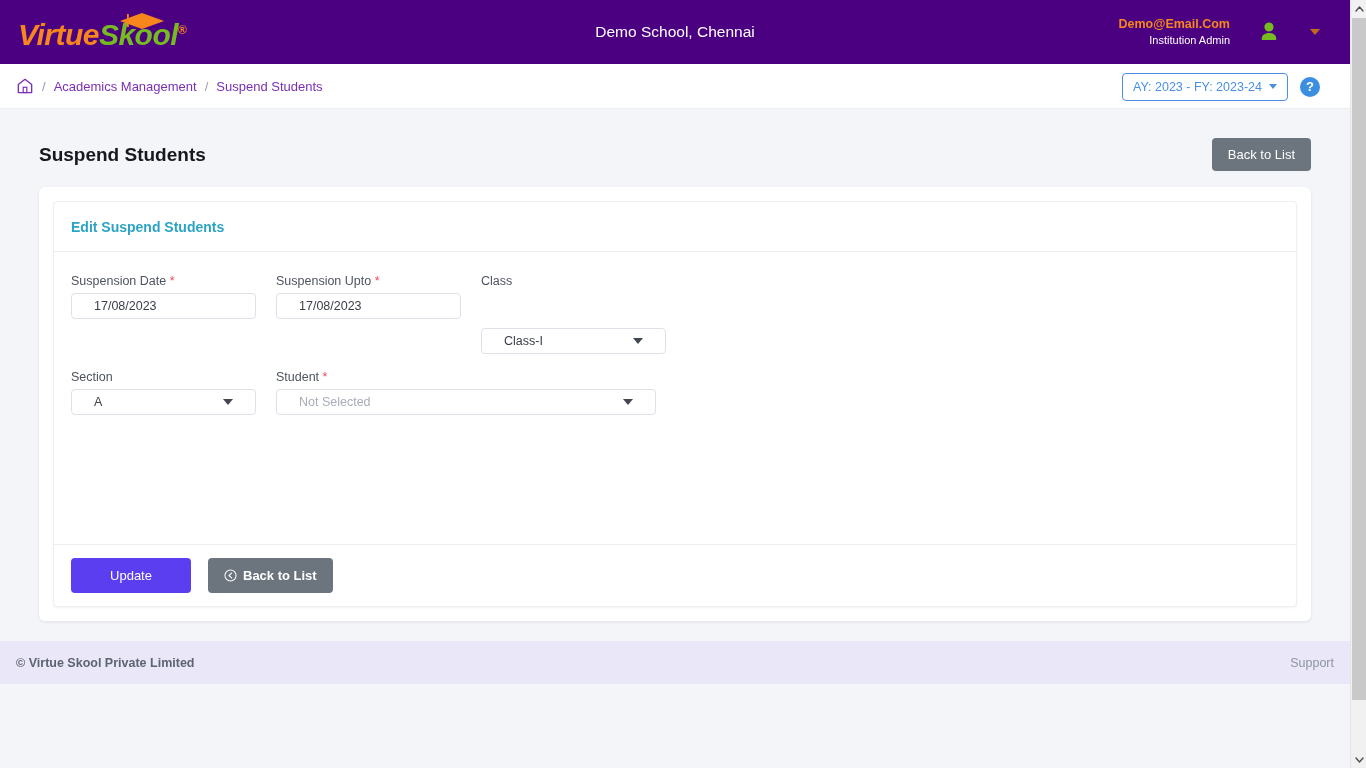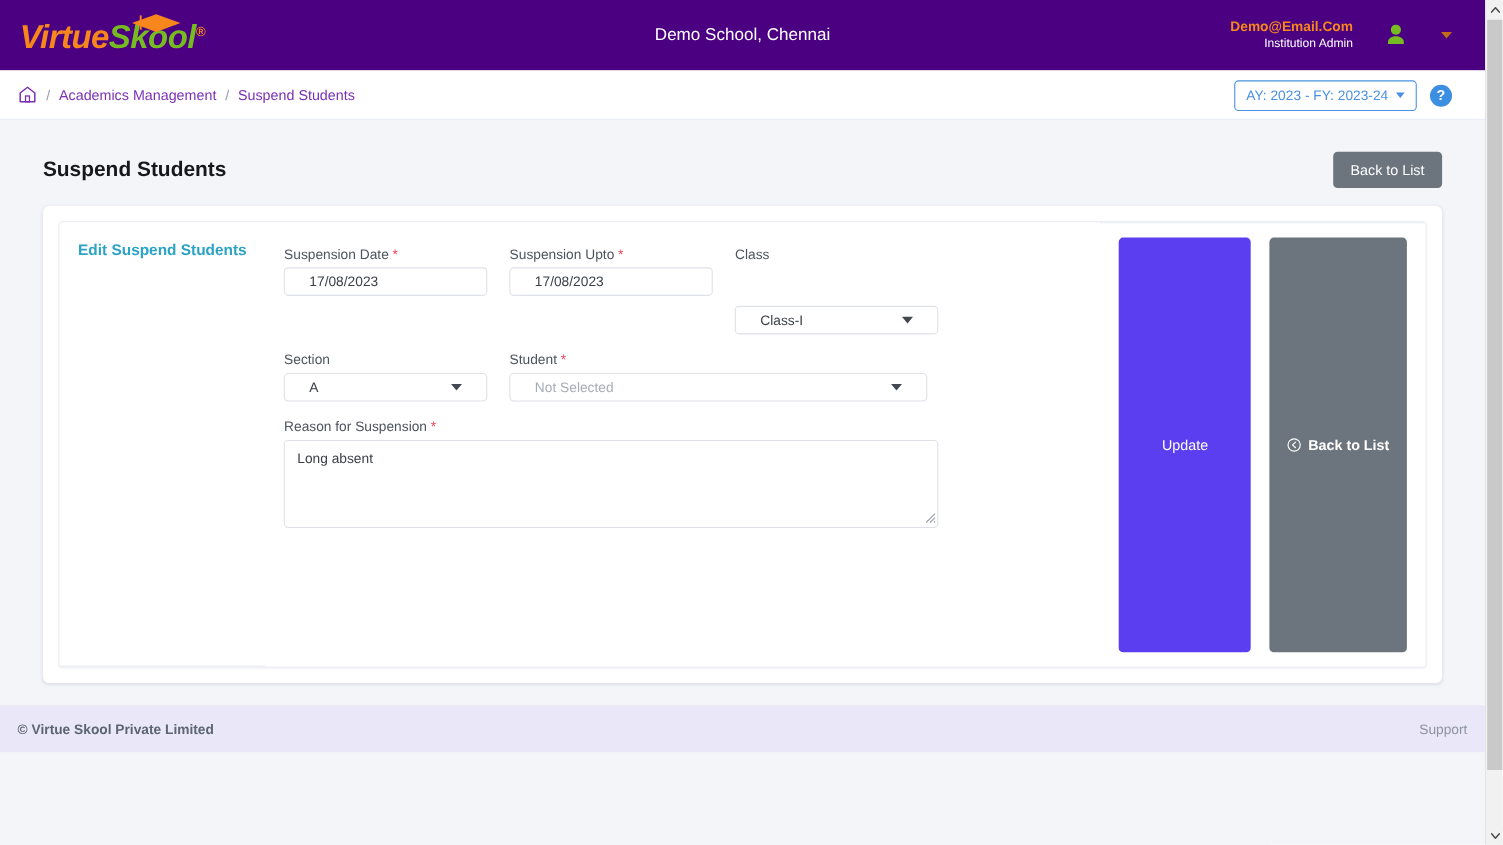--- a/index.html
+++ b/index.html
@@ -155,21 +155,21 @@
     box-shadow: 0 1px 3px rgba(40,45,70,0.10);
     padding: 14px;
     height: 434px;
   }
   .inner-card {
     border: 1px solid #eceef3;
     border-radius: 4px;
     background: #ffffff;
     box-shadow: 0 1px 2px rgba(40,45,70,0.05);
     height: 100%;
-    display: flex; flex-direction: row;
+    display: flex; flex-direction: column;
   }
   .inner-head {
     padding: 17px 17px 16px 17px;
     border-bottom: 1px solid #ecedf1;
   }
   .inner-head-title { color: #2ba3c4; font-size: 14px; font-weight: bold; }
   .inner-body { padding: 22px 17px 10px 17px; flex: 1 1 auto; }
   .inner-foot {
     border-top: 1px solid #ecedf1;
     padding: 13px 17px;
@@ -366,34 +366,20 @@
                   <span>Student</span>
                   <span class="req">*</span>
                 </label>
                 <div class="ctrl select">
                   <span class="ph">Not Selected</span>
                   <span class="sel-caret"></span>
                 </div>
               </div>
             </div>
 
-            <div class="form-row">
-              <div class="field">
-                <label class="f-label">
-                  <span>Reason for Suspension</span>
-                  <span class="req">*</span>
-                </label>
-                <div class="ta-wrap">
-                  <textarea class="ta" style="">Long absent</textarea>
-                  <svg class="resize-grip" viewBox="0 0 12 12">
-                    <path d="M11 3 3 11M11 6.5 6.5 11M11 10 10 11" stroke="#9aa0ac" stroke-width="1" fill="none"></path>
-                  </svg>
-                </div>
-              </div>
-            </div>
 
           </div>
 
           <div class="inner-foot">
             <button class="btn btn-primary">Update</button>
             <button class="btn btn-back-bottom">
               <svg class="arrow-circle" viewBox="0 0 14 14">
                 <circle cx="7" cy="7" r="6" fill="none" stroke="#ffffff" stroke-width="1.1"></circle>
                 <path d="M8.4 4.3 5.4 7l3 2.7" fill="none" stroke="#ffffff" stroke-width="1.1" stroke-linecap="round" stroke-linejoin="round"></path>
               </svg>

